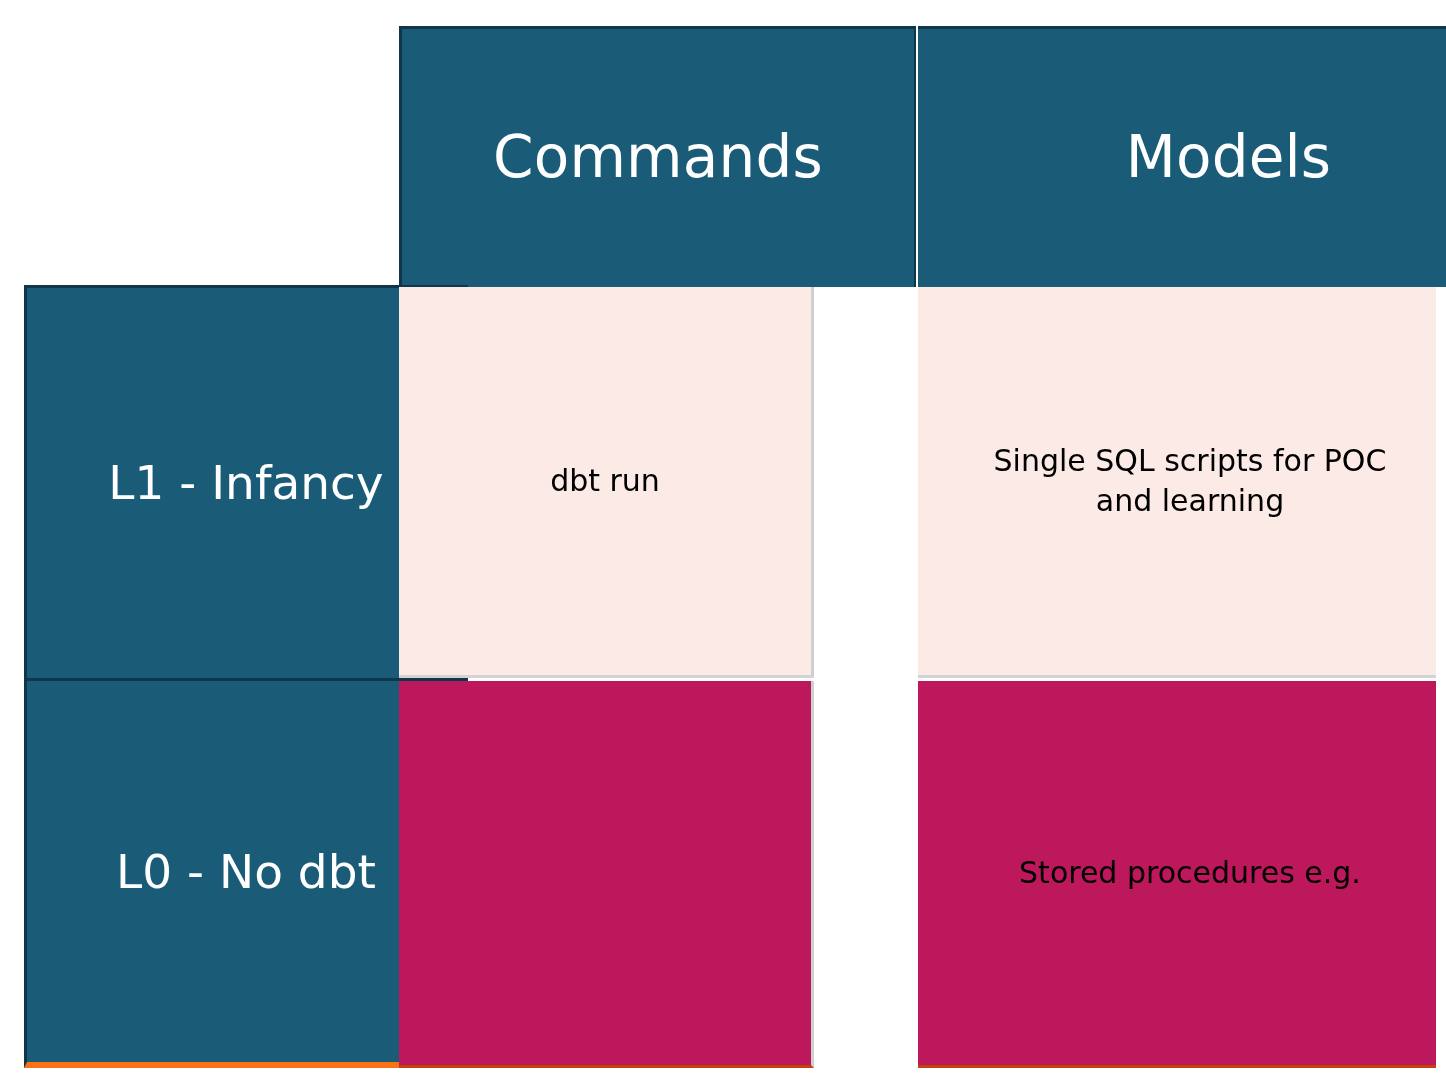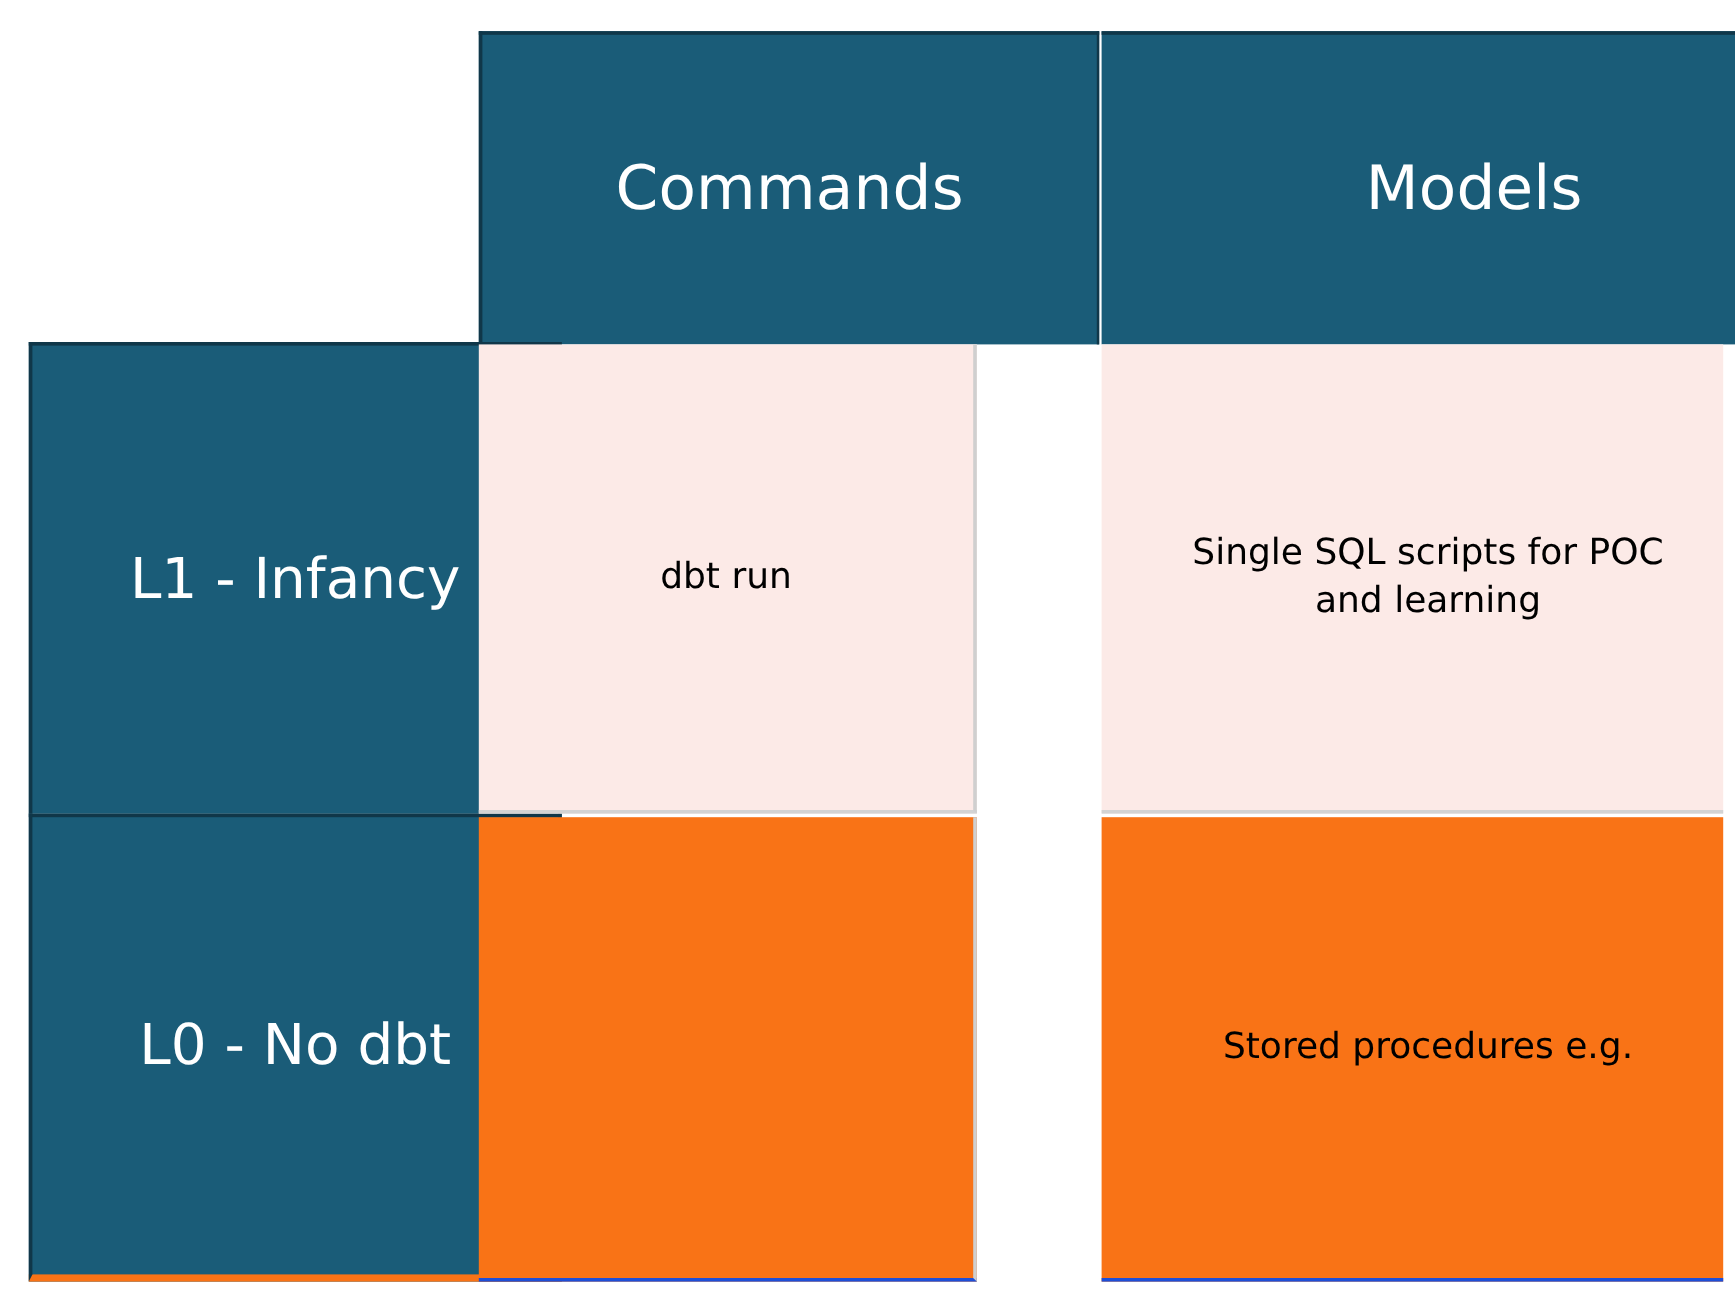--- a/index.html
+++ b/index.html
@@ -25,21 +25,21 @@
   .col-header {
     position: absolute;
     top: 26px;
     height: 261px;
     background: #1A5C78;
     color: #ffffff;
     display: flex;
     align-items: center;
     justify-content: center;
     text-align: center;
-    font-size: 51px;
+    font-size: 58px;
     line-height: 1.1;
     font-weight: 400;
     letter-spacing: 0.2px;
     box-sizing: border-box;
     border-top: 3px solid #103749;
   }
   #col-header-commands {
     left: 399px;
     width: 517px;
     border-left: 3px solid #103749;
@@ -98,22 +98,22 @@
 
   .cell-l1 {
     top: 287px;
     height: 391px;
     background: #FCEAE7;
     border-bottom: 3px solid #D3D3D3;
   }
   .cell-l0 {
     top: 681px;
     height: 387px;
-    background: #f97316;
-    border-bottom: 3px solid #1d4ed8;
+    background: #be185d;
+    border-bottom: 3px solid #c2410c;
   }
   .col-commands {
     left: 399px;
     width: 415px;
     border-right: 3px solid #CFCFCF;
   }
   .col-models {
     left: 918px;
     width: 518px;
     padding-left: 44px;

